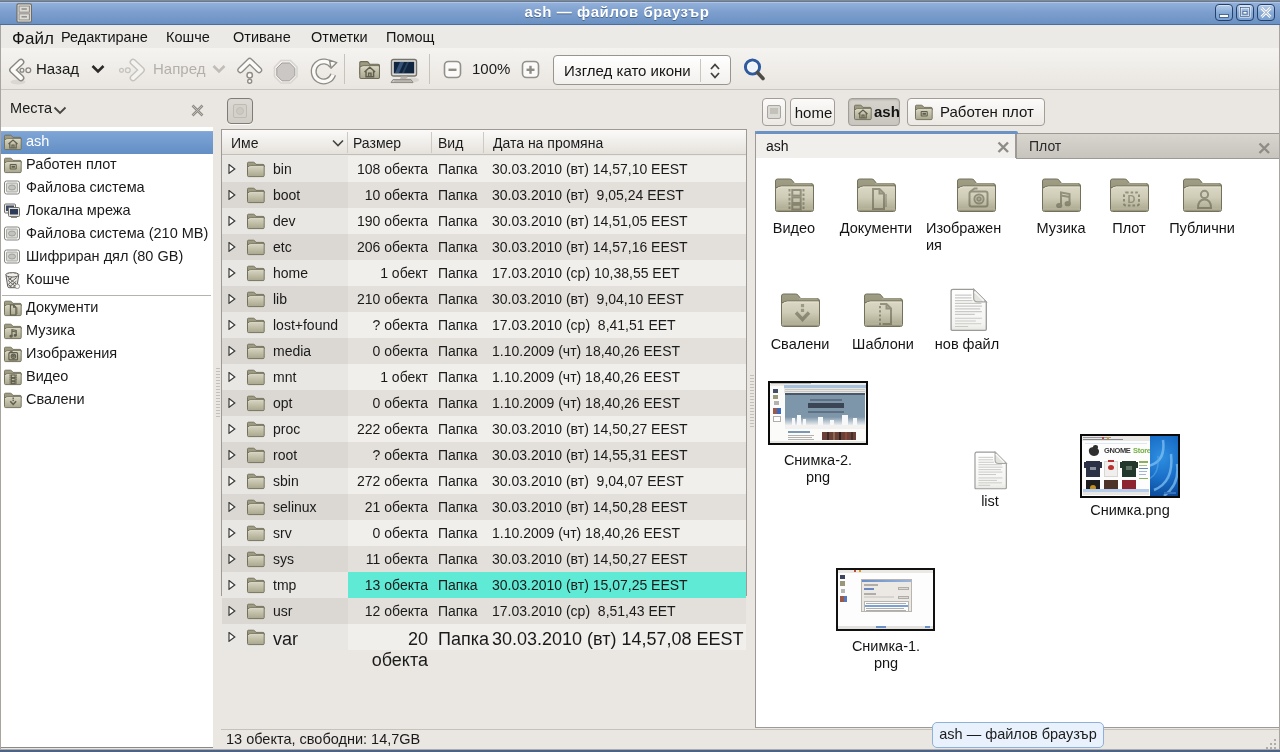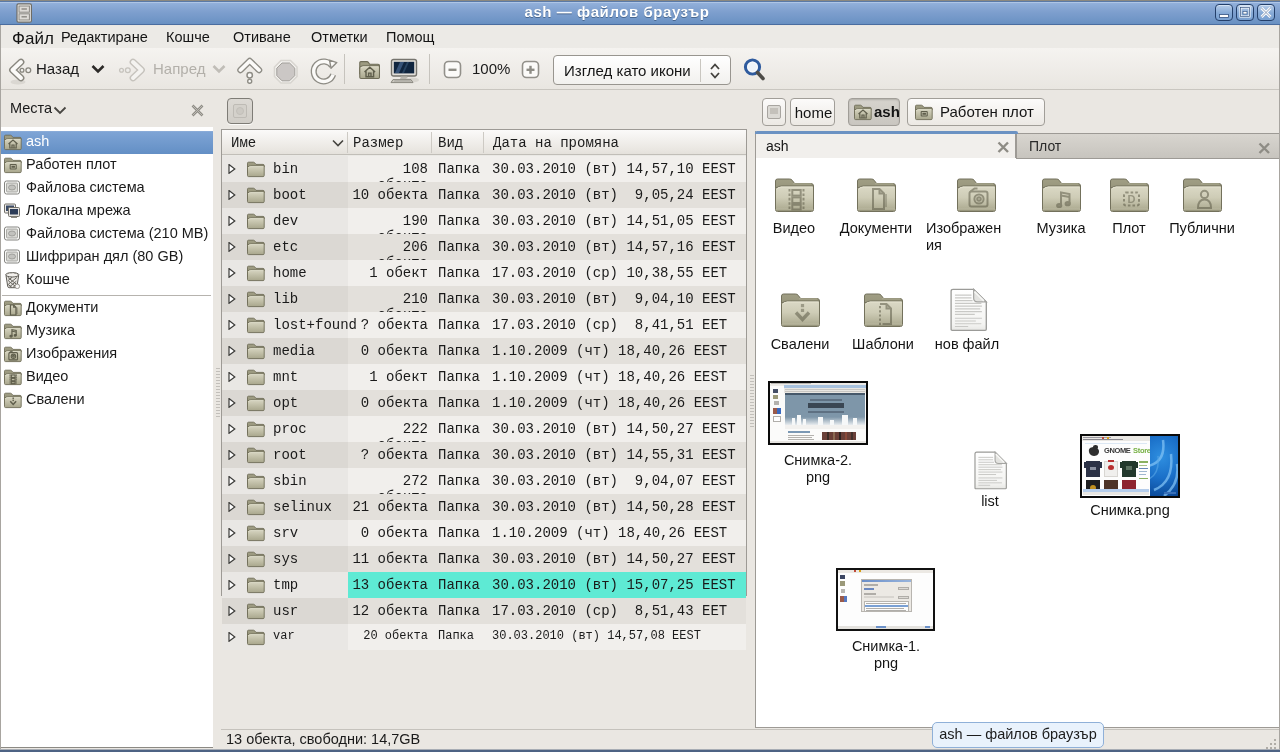--- a/index.html
+++ b/index.html
@@ -350,21 +350,21 @@
         <path d="M-6.5,-1.5 L0,5.5 L6.5,-1.5" stroke-width="3.4"></path>
       </g>
     </svg>
   </div>
 <span class="abs" style="left:26px;top:391px;font-size:14.5px;color:#1a1a1a;">Свалени</span>
 <div class="abs" style="left:227px;top:98px;width:26px;height:26px;border:1px solid #7e7c76;border-radius:4px;background:linear-gradient(#dcd9d4,#d0cdc7);box-shadow:0 1px 0 #fbfaf8;">
 <div class="abs" style="left:5px;top:5px;width:14px;height:14px;background:#d4d1cb;border:1px solid #bebbb5;border-radius:2px;">
 <div class="abs" style="left:2px;top:2px;width:8px;height:8px;background:#ccc9c3;border:1px solid #c2bfb9;border-radius:4px;"></div>
     </div>
   </div>
-<div class="abs" style="left:221px;top:129px;width:526px;height:467px;background:#eae9e5;border:1px solid #9d9a95;font-family:Liberation Mono, monospace;">
+<div class="abs" style="left:221px;top:129px;width:526px;height:467px;background:#eae9e5;border:1px solid #9d9a95;">
 <div class="abs" style="left:0;top:0;width:524px;height:25px;background:linear-gradient(#fbfaf9,#eae7e2 80%,#e4e1db);border-bottom:1px solid #c1beb8;">
 <span class="abs" style="left:9px;top:5px;font-size:14px;color:#1c1c1c;">Име</span>
 <span class="abs" style="left:131px;top:5px;font-size:14px;color:#1c1c1c;">Размер</span>
 <span class="abs" style="left:216px;top:5px;font-size:14px;color:#1c1c1c;">Вид</span>
 <span class="abs" style="left:271px;top:5px;font-size:14px;color:#1c1c1c;">Дата на промяна</span>
       <div class="abs" style="left:109px;top:8px;">
         <svg width="14" height="10">
           <path d="M2,2.5 L7,7.5 L12,2.5" fill="none" stroke="#46443f" stroke-width="1.6"></path>
         </svg>
       </div>
@@ -671,21 +671,21 @@
 <div class="abs" style="left:24px;top:4px;">
         <svg width="20" height="18">
           <use href="#fols"></use>
         </svg>
       </div>
 <span class="abs" style="left:51px;top:5px;">usr</span>
 <span class="abs" style="left:128px;top:5px;width:78px;text-align:right;">12 обекта</span>
 <span class="abs" style="left:216px;top:5px;">Папка</span>
 <span class="abs" style="left:270px;top:5px;white-space:pre;">17.03.2010 (ср)&nbsp; 8,51,43 EET</span>
 </div>
-<div class="abs" style="left:0;top:494px;width:524px;height:26px;background:#f1efec;font-size:12px;color:#1a1a1a;">
+<div class="abs" style="left:0;top:494px;width:524px;height:26px;background:#f1efec;font-size:18px;color:#1a1a1a;">
 <div class="abs" style="left:0;top:0;width:126px;height:26px;background:#e9e7e4;"></div>
 <div class="abs" style="left:6px;top:8px;">
         <svg width="9" height="10">
           <use href="#exp"></use>
         </svg>
       </div>
 <div class="abs" style="left:24px;top:4px;">
         <svg width="20" height="18">
           <use href="#fols"></use>
         </svg>

